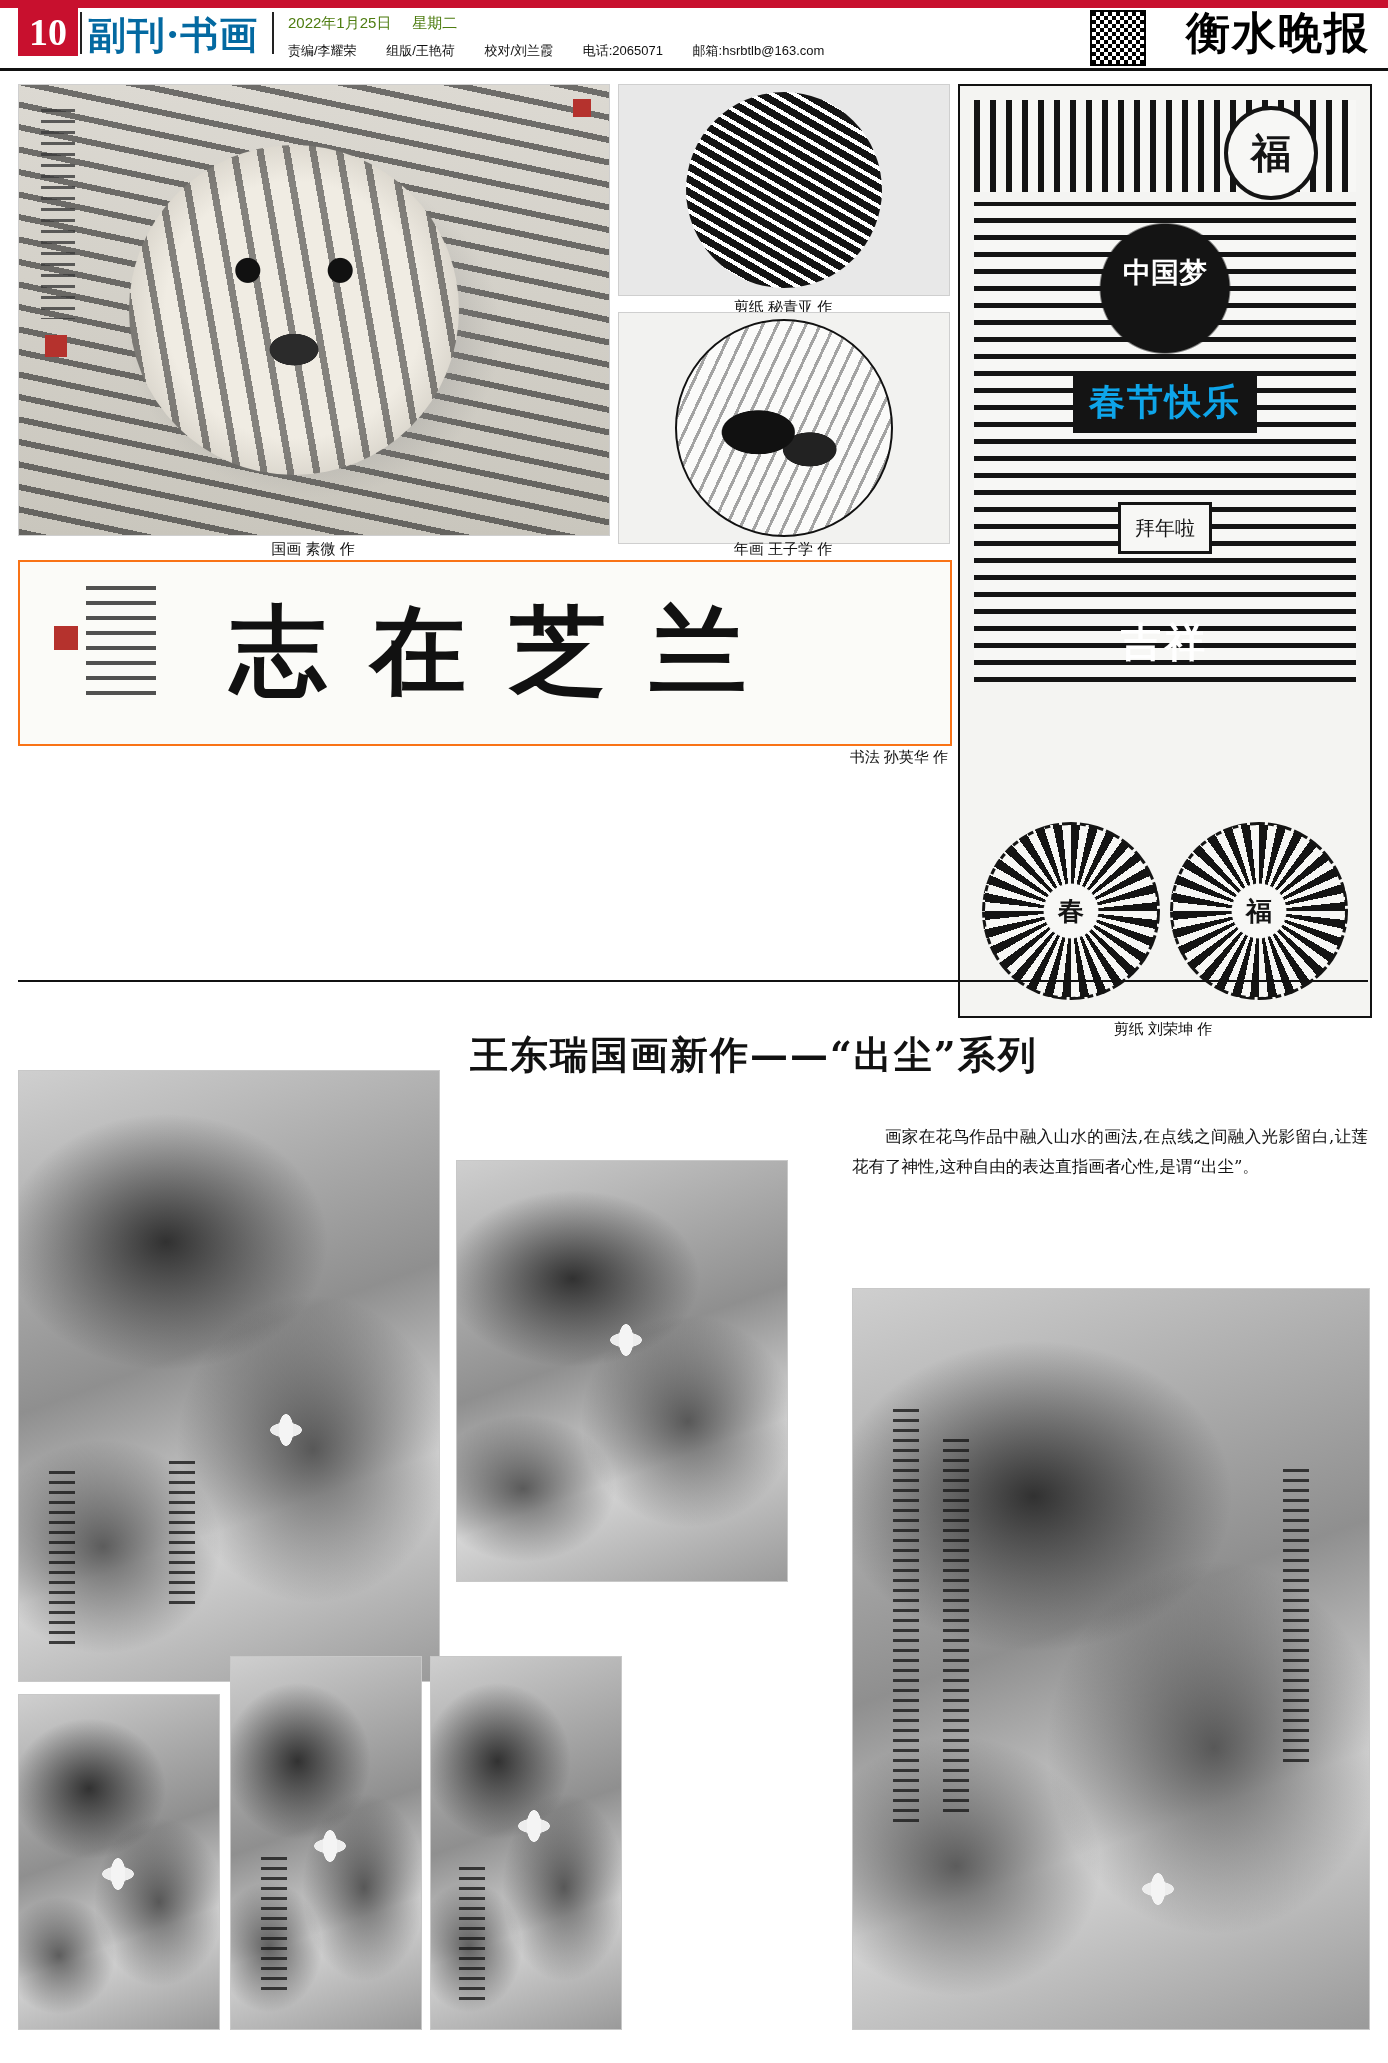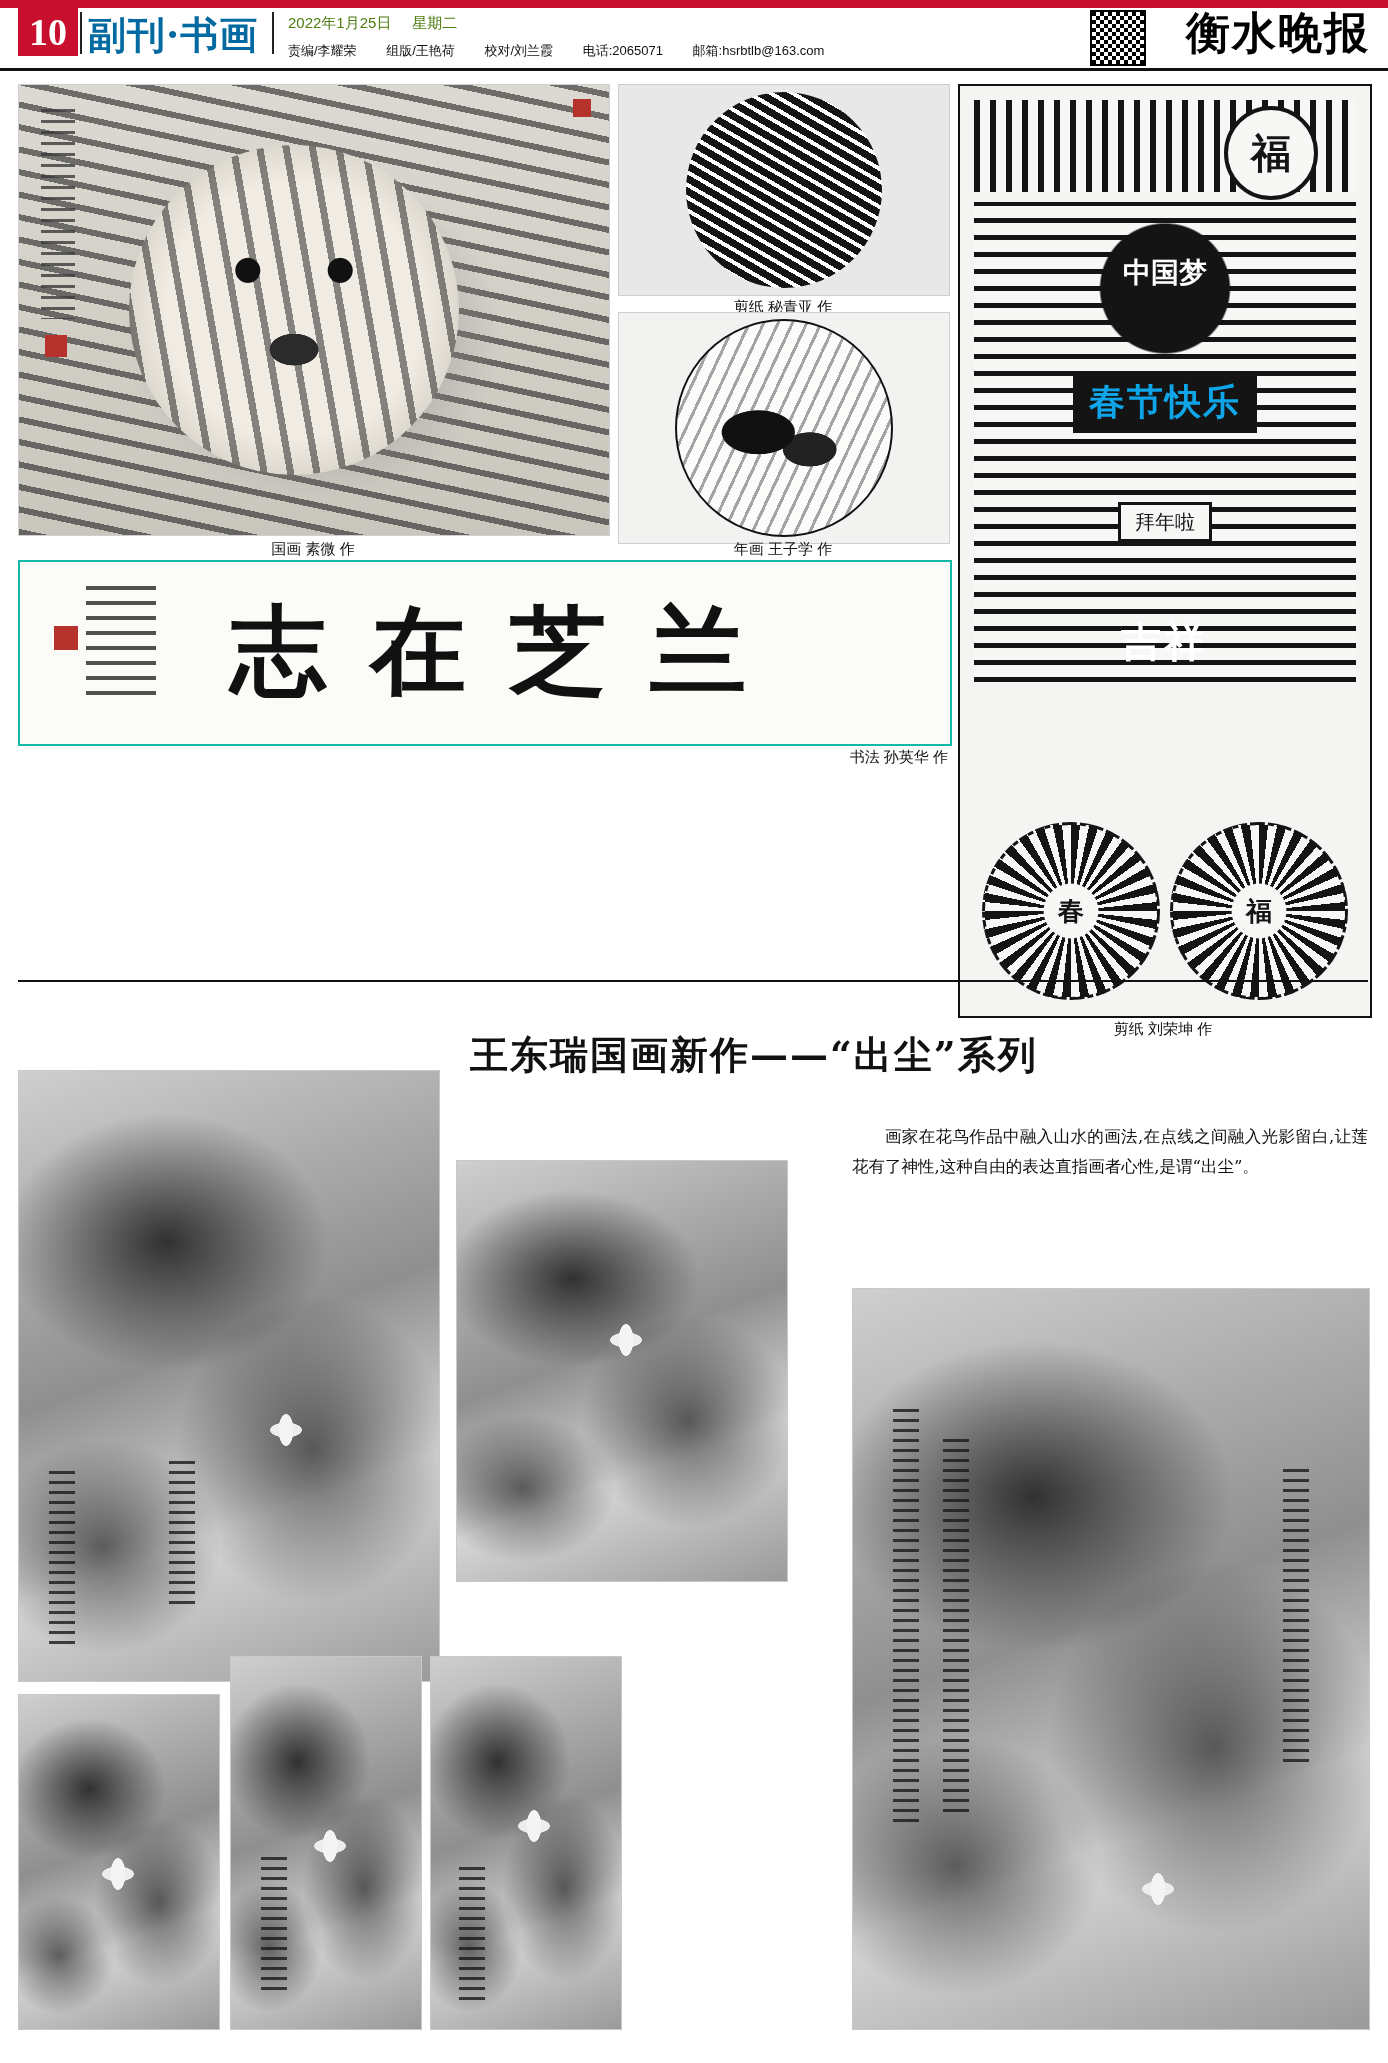--- a/index.html
+++ b/index.html
@@ -87,39 +87,39 @@
     background:
       radial-gradient(circle at 50% 18%, #141414 0 64px, rgba(0,0,0,0) 66px),
       repeating-linear-gradient(0deg,#141414 0 5px,#f7f7f5 5px 17px),
       repeating-linear-gradient(90deg,rgba(20,20,20,.55) 0 5px,rgba(255,255,255,0) 5px 19px);}
   .pc-big-mid .cn-dream{position:absolute;left:50%;top:52px;transform:translateX(-50%);
     color:#fff;font-size:28px;font-weight:bold;font-family:"DejaVu Serif","Liberation Serif",serif;}
   .pc-big-mid .cnyhappy{position:absolute;left:50%;top:170px;transform:translateX(-50%);
     background:#141414;color:#0ea5e9;font-size:36px;font-weight:bold;padding:6px 16px;
     font-family:"DejaVu Serif","Liberation Serif",serif;letter-spacing:2px;}
   .pc-big-mid .bainian{position:absolute;left:50%;top:300px;transform:translateX(-50%);
-    border:3px solid #141414;background:#f7f7f5;color:#141414;font-size:20px;padding:6px 14px;
+    border:3px solid #141414;background:#f7f7f5;color:#141414;font-size:20px;padding:12px 14px;
     font-family:"DejaVu Serif","Liberation Serif",serif;line-height:1.1;text-align:center;}
   .pc-big-mid .jixiang{position:absolute;left:50%;bottom:12px;transform:translateX(-50%);
     color:#fff;font-size:40px;font-weight:bold;font-family:"DejaVu Serif","Liberation Serif",serif;letter-spacing:4px;margin-top:48px;}
   .pc-big-fu{position:absolute;right:52px;top:20px;width:86px;height:86px;border-radius:50%;
     background:#f7f7f5;border:4px solid #141414;color:#141414;font-size:40px;font-weight:bold;
     text-align:center;line-height:86px;font-family:"DejaVu Serif","Liberation Serif",serif;}
   .pc-circ{position:absolute;bottom:16px;width:172px;height:172px;border-radius:50%;
     background:
       radial-gradient(circle at 50% 50%, #f7f7f5 0 22%, rgba(0,0,0,0) 23%),
       repeating-conic-gradient(#141414 0 6deg, #f7f7f5 6deg 12deg);
     border:3px dashed #141414;}
   .pc-circ.left{left:22px;}
   .pc-circ.right{right:22px;}
   .pc-circ span{position:absolute;left:50%;top:50%;transform:translate(-50%,-50%);
     font-size:26px;font-weight:bold;color:#141414;font-family:"DejaVu Serif","Liberation Serif",serif;}
 
   
-  .calli{left:18px;top:560px;width:930px;height:182px;background:#fbfbf8;border:2px solid #14b8a6;}
+  .calli{left:18px;top:560px;width:930px;height:182px;background:#fbfbf8;border:2px solid #f97316;}
   .calli-text{position:absolute;left:210px;top:26px;font-size:96px;font-weight:bold;letter-spacing:44px;
     font-family:"DejaVu Serif","Liberation Serif",serif;color:#111;}
   .calli-side{position:absolute;left:66px;top:24px;width:70px;height:120px;
     background:repeating-linear-gradient(180deg,#333 0 4px,rgba(0,0,0,0) 4px 15px);opacity:.85;}
 
   .divider{position:absolute;left:18px;top:980px;width:1350px;height:2px;background:#111;}
 
   
   .feature-title{position:absolute;left:470px;top:1030px;width:890px;text-align:left;
     font-size:38px;font-weight:bold;color:#111;

